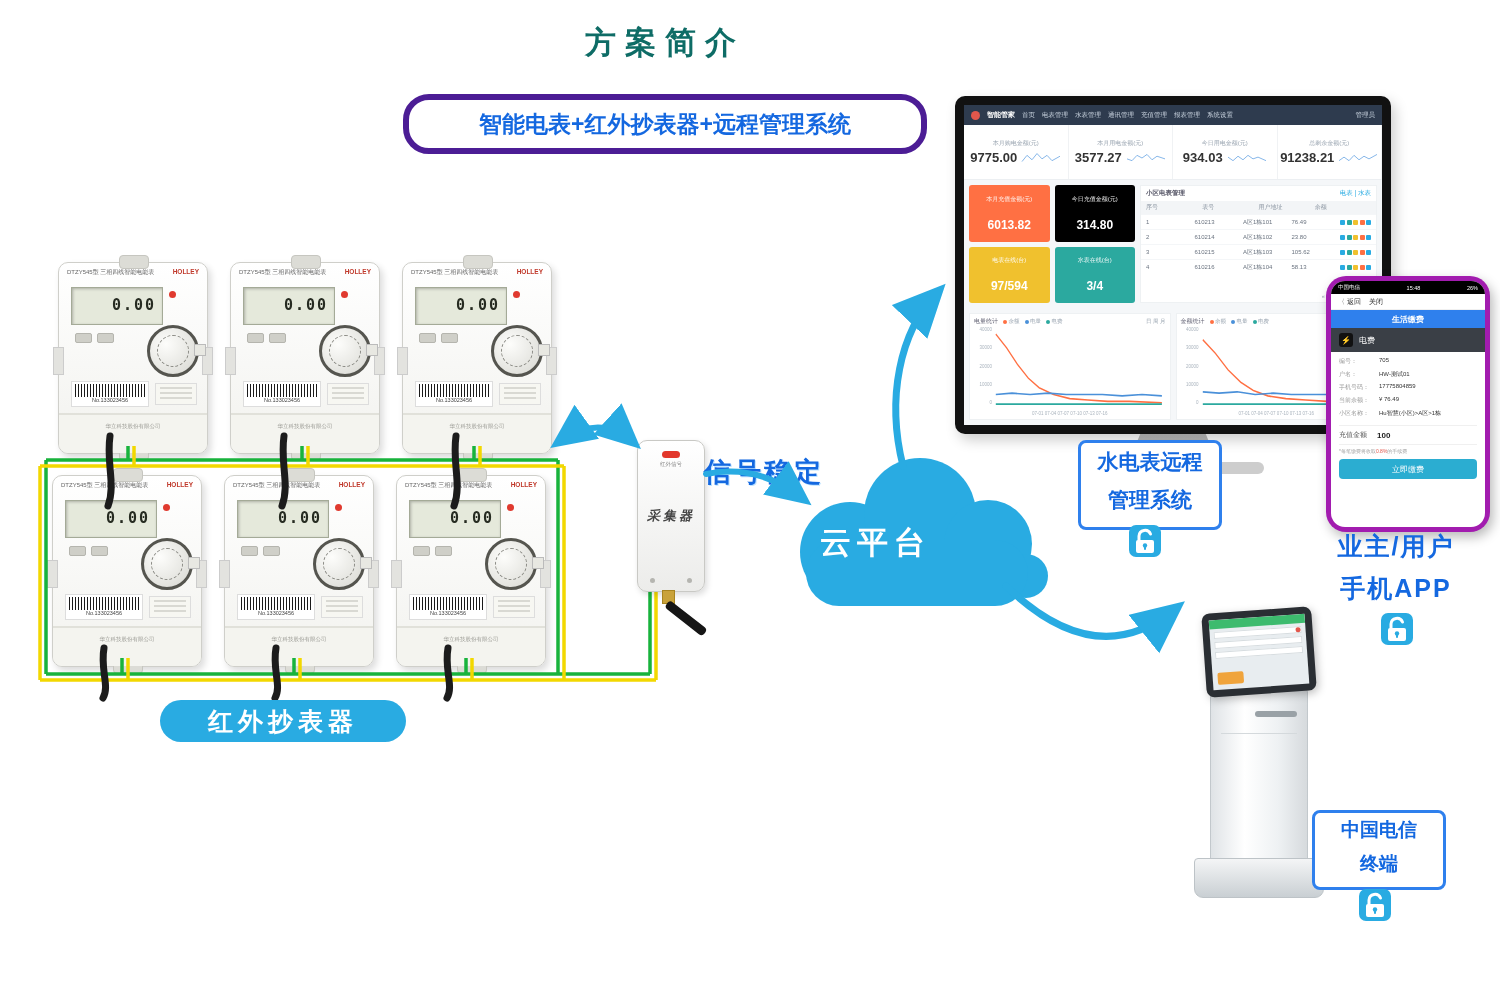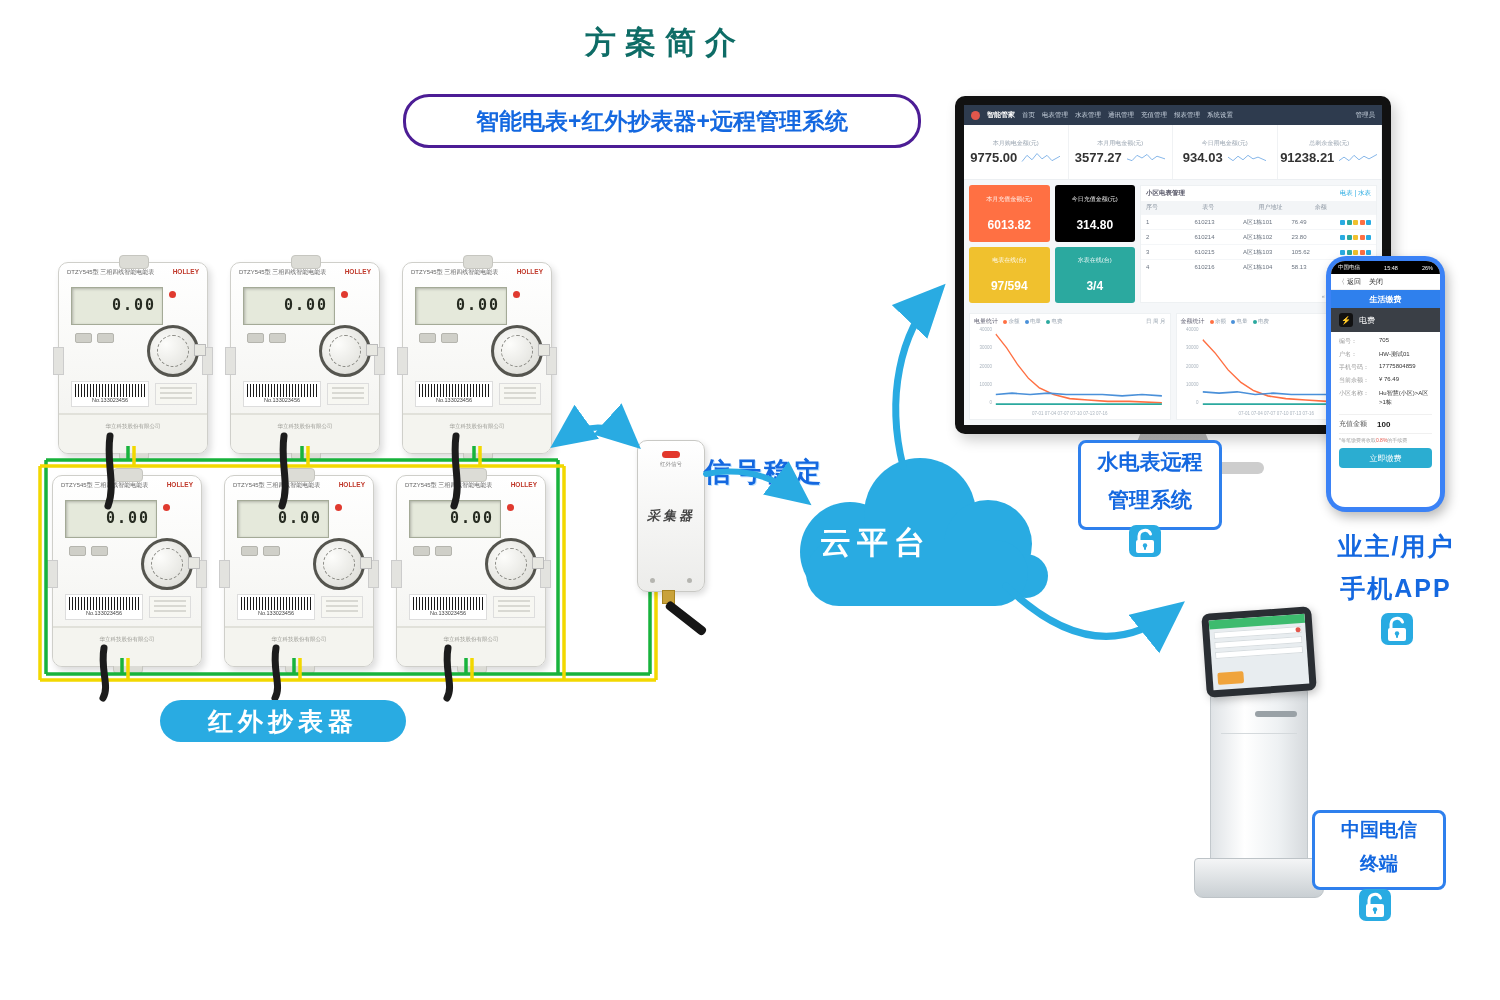--- a/index.html
+++ b/index.html
@@ -2,21 +2,21 @@
 <html><head>
 <meta charset="utf-8">
 <style>
   html,body{margin:0;padding:0;background:#fff;}
   #canvas{position:relative;width:1500px;height:1000px;background:#fff;overflow:hidden;
           font-family:"Liberation Sans",sans-serif;}
 
   
   #title{position:absolute;left:530px;top:22px;width:270px;text-align:center;
          font-size:31px;font-weight:bold;color:#0E6C66;letter-spacing:9px;}
-  #subtitle{position:absolute;left:403px;top:94px;width:512px;height:48px;border:3px solid #4c1d95;
+  #subtitle{position:absolute;left:403px;top:94px;width:512px;height:48px;border:6px solid #4c1d95;
             border-radius:26px;color:#1468E0;font-size:23px;font-weight:bold;text-align:center;
             line-height:48px;background:#fff;}
 
   
   .meter{position:absolute;width:148px;height:190px;background:linear-gradient(180deg,#ffffff,#f2f2ee);
          border:1px solid #cfcfca;border-radius:10px;box-shadow:3px 4px 7px rgba(0,0,0,.14);z-index:2;}
   .m1{left:58px;top:262px}.m2{left:230px;top:262px}.m3{left:402px;top:262px}
   .m4{left:52px;top:475px}.m5{left:224px;top:475px}.m6{left:396px;top:475px}
   .mtab{position:absolute;left:60px;width:28px;height:12px;background:#dcdcd6;border:1px solid #c6c6c0;
         border-radius:4px;z-index:-1;}
@@ -122,21 +122,21 @@
   .mp-range{margin-left:auto;color:#9AA5B1;font-size:5.5px;}
   .mp-body{display:flex;flex:1;min-height:0;}
   .yax{display:flex;flex-direction:column;justify-content:space-between;font-size:4.5px;color:#AAB4BE;
         text-align:right;padding:1px 2px 6px 0;width:20px;box-sizing:border-box;}
   .mp-svg{flex:1;height:100%;}
   .mp-svg polyline{fill:none;stroke-width:1.2;}
   .pl-o{stroke:#FF7043}.pl-b{stroke:#4A90D9}.pl-g{stroke:#2BA99F}
   .xax{font-size:4.5px;color:#AAB4BE;text-align:center;}
 
   
-  #phone{position:absolute;left:1326px;top:256px;width:119px;height:256px;background:#3b82f6;
+  #phone{position:absolute;left:1326px;top:276px;width:164px;height:256px;background:#a21caf;
         border-radius:20px;padding:5px;box-sizing:border-box;z-index:7;box-shadow:3px 5px 12px rgba(0,0,0,.28);}
   .pscreen{width:100%;height:100%;background:#fff;border-radius:14px;overflow:hidden;display:flex;flex-direction:column;}
   .pstatus{height:13px;background:#000;color:#fff;font-size:5.5px;display:flex;align-items:center;
         justify-content:space-between;padding:0 7px;flex:0 0 auto;}
   .pnav{height:15px;display:flex;align-items:center;gap:8px;padding:0 7px;font-size:7px;color:#333;
         border-bottom:1px solid #F0F0F0;flex:0 0 auto;}
   .pbanner{height:18px;background:#2F80ED;color:#fff;font-size:8px;font-weight:bold;display:flex;
         align-items:center;justify-content:center;flex:0 0 auto;}
   .ptile{height:24px;background:#3A3F46;display:flex;align-items:center;gap:6px;padding:0 8px;flex:0 0 auto;}
   .pbolt{width:14px;height:14px;background:#111;border-radius:3px;color:#fff;font-size:8px;display:flex;

